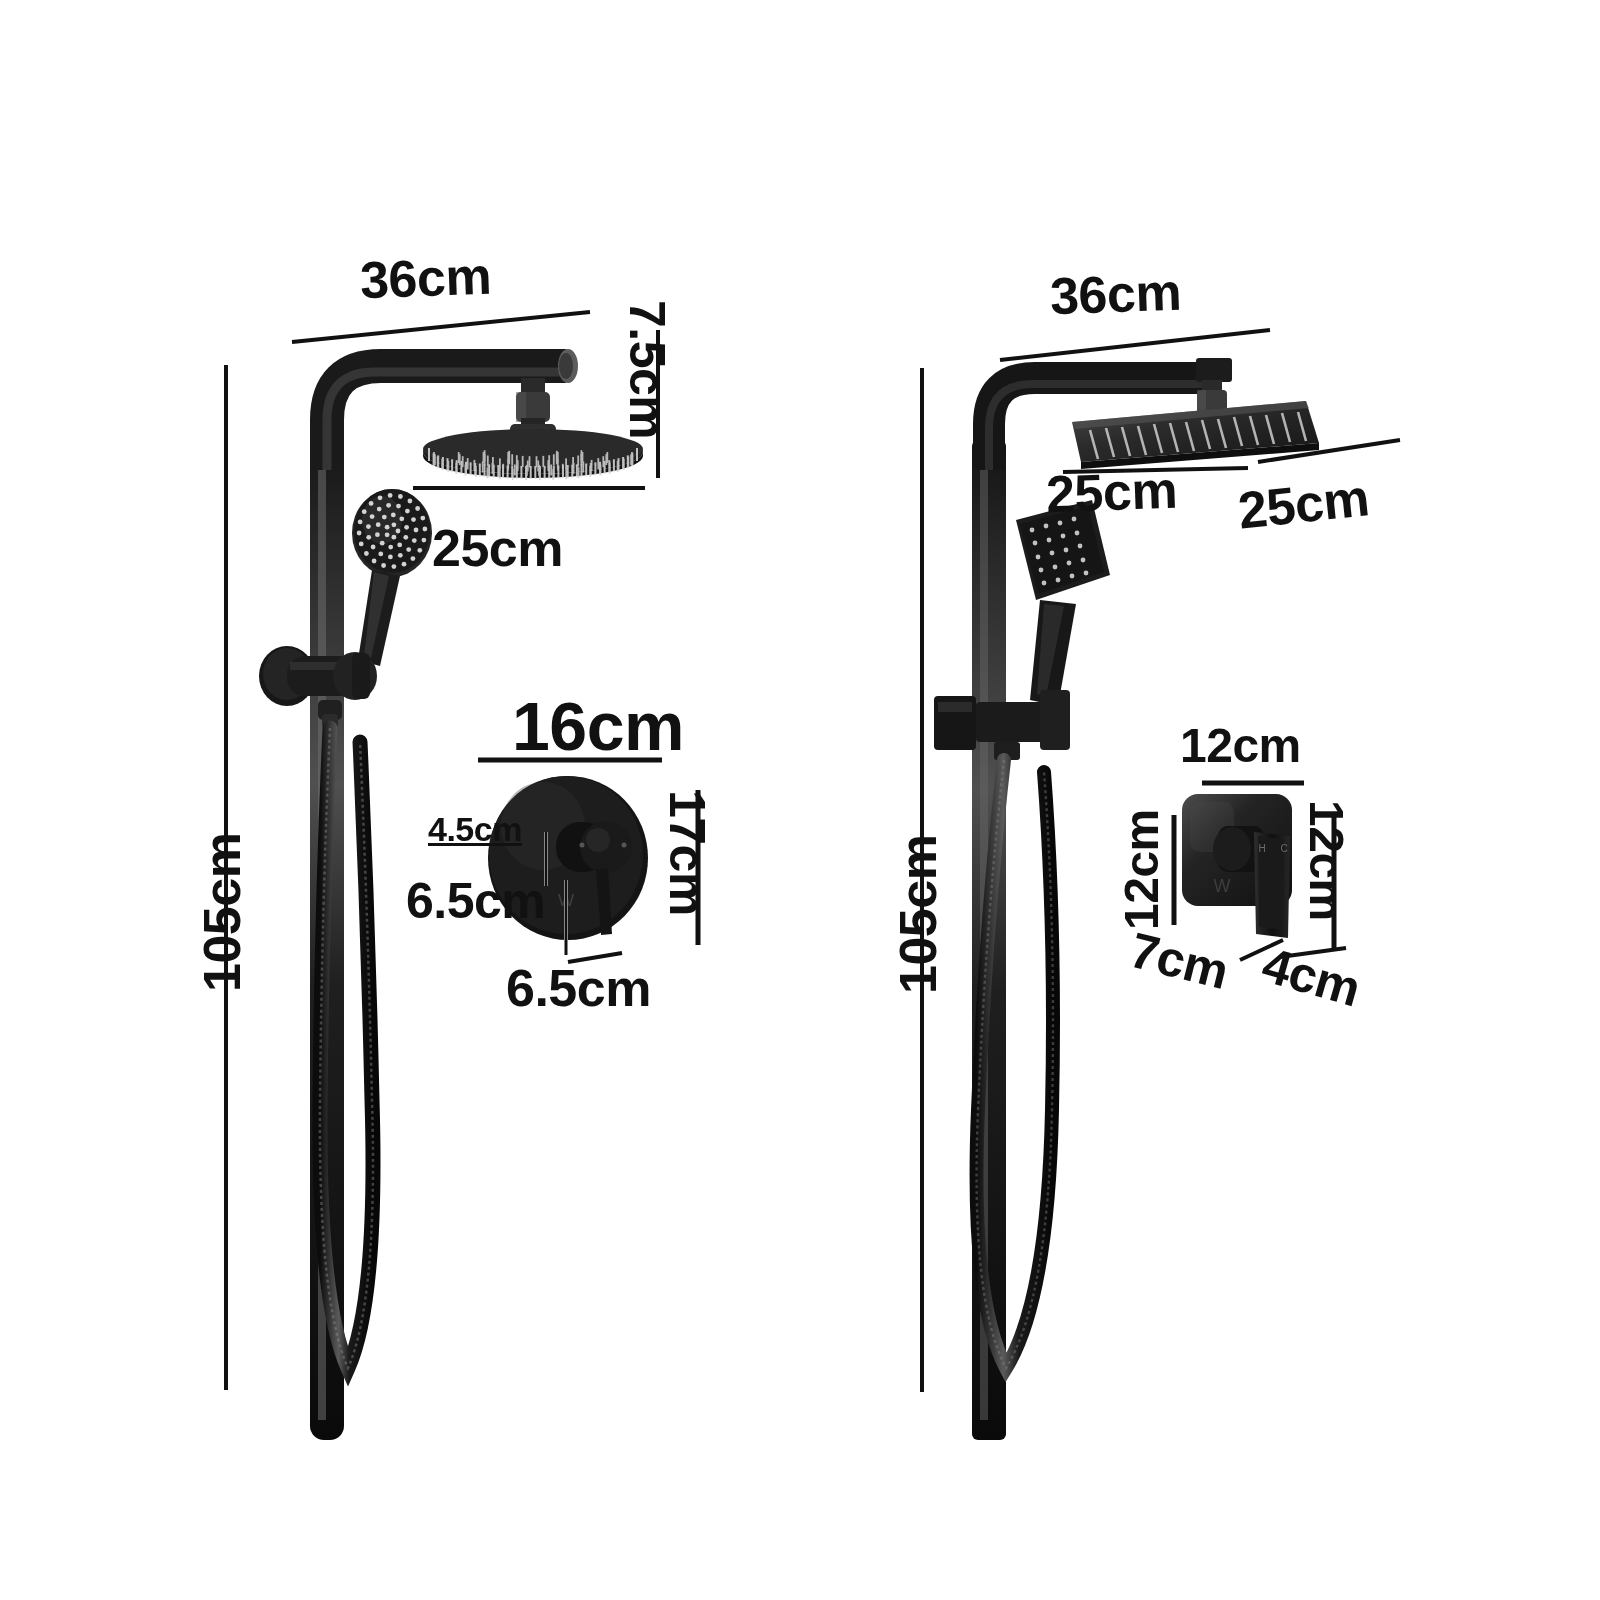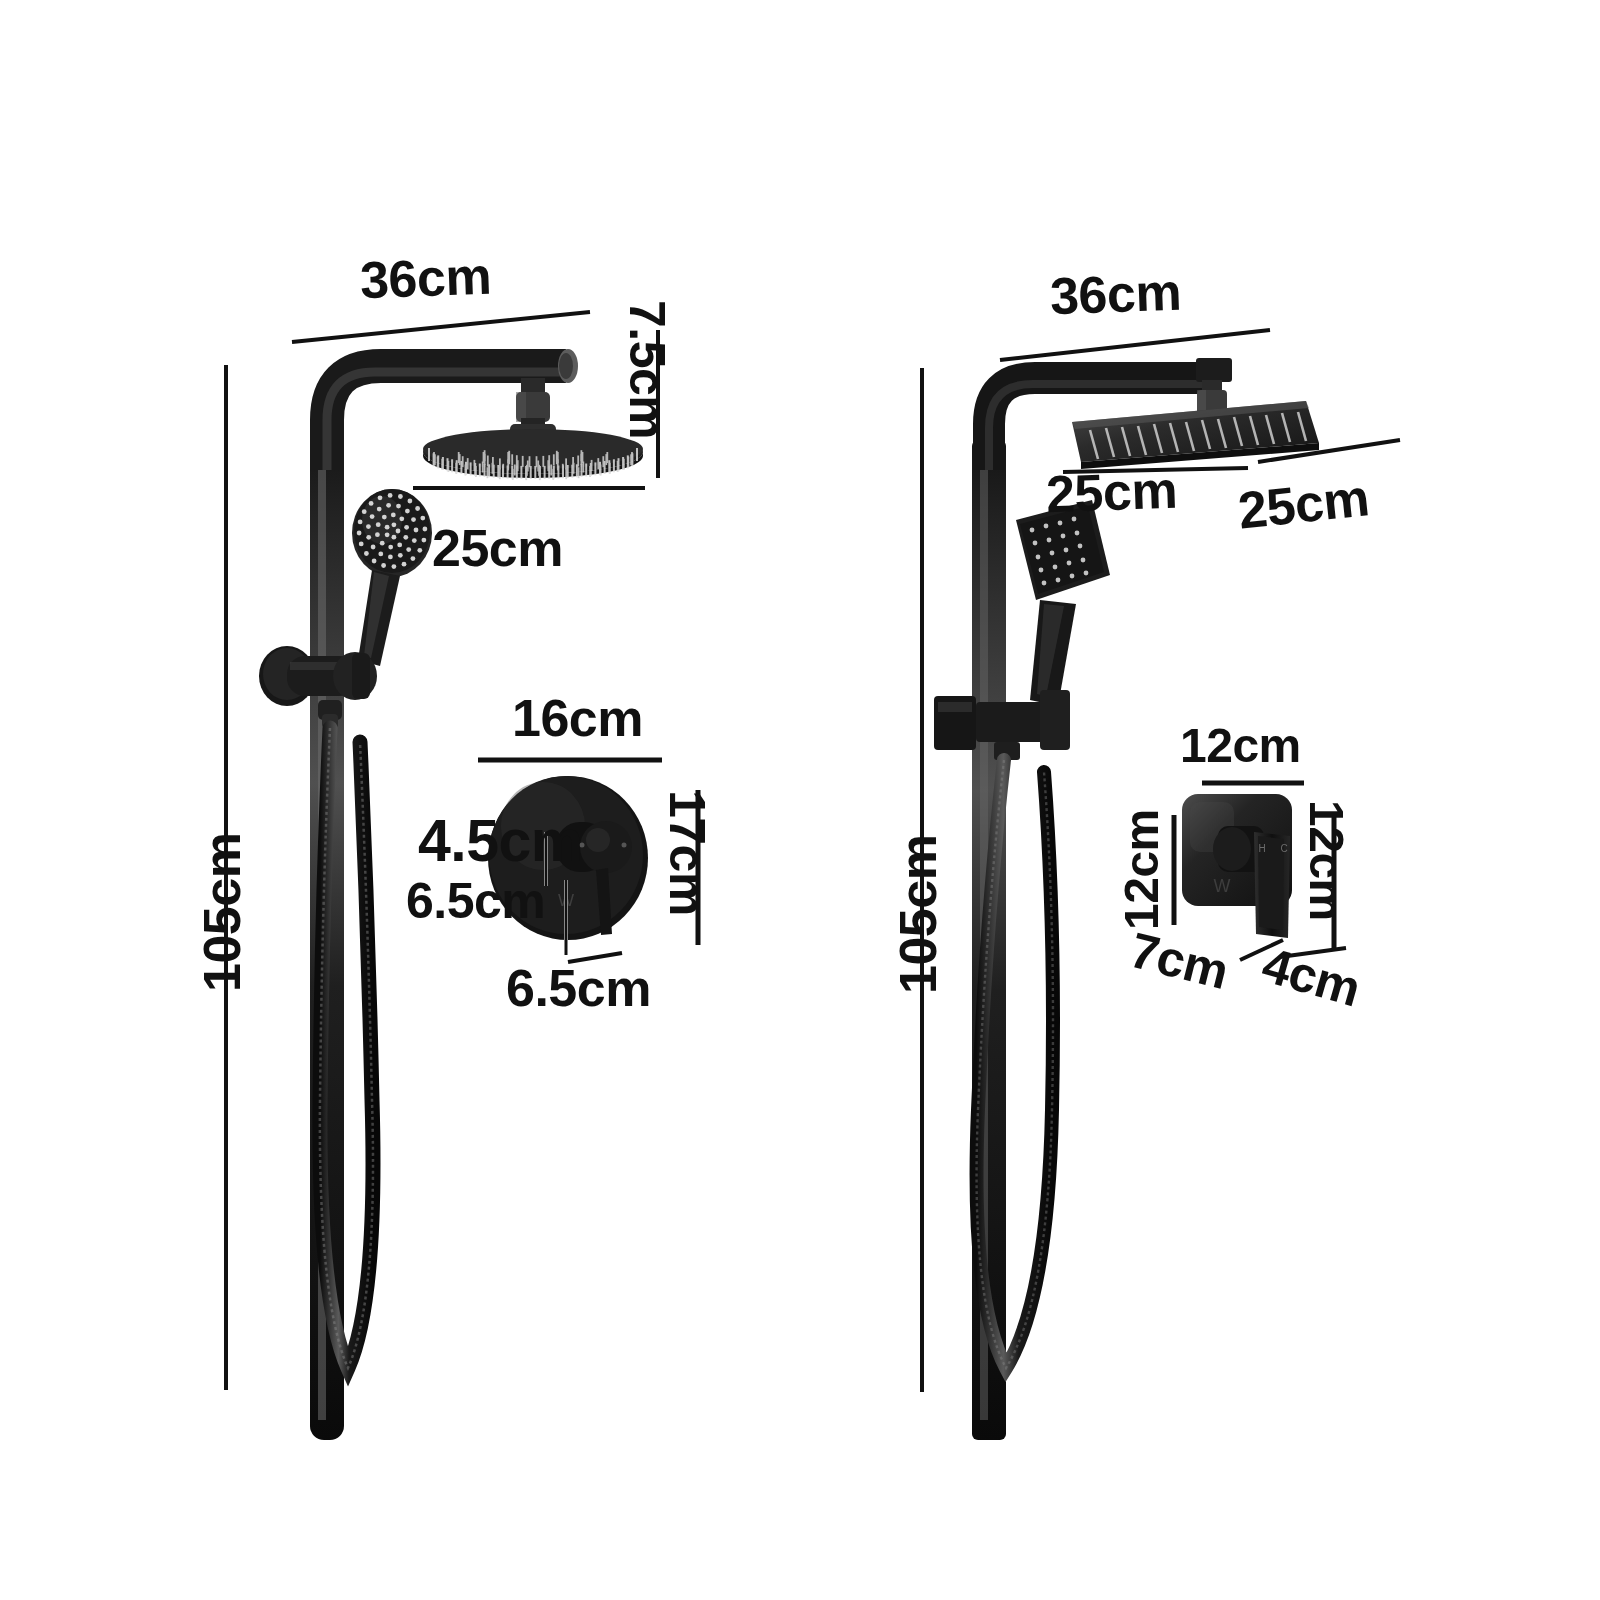--- a/index.html
+++ b/index.html
@@ -451,25 +451,25 @@
     </svg>
 
   <div class="lbl" style="left:360px;top:252px;font-size:52px;transform:rotate(-2deg);">36cm</div>
 
   <div class="lbl" style="left:672px;top:300px;font-size:50px;transform:rotate(90deg);transform-origin:left top;">7.5cm</div>
 
   <div class="lbl" style="left:432px;top:522px;font-size:52px;">25cm</div>
 
   <div class="lbl" style="left:196px;top:992px;font-size:52px;transform:rotate(-90deg);transform-origin:left top;">105cm</div>
 
-  <div class="lbl" style="left:512px;top:692px;font-size:52px;">16cm</div>
+  <div class="lbl" style="left:512px;top:692px;font-size:68px;">16cm</div>
 
   <div class="lbl" style="left:712px;top:790px;font-size:50px;transform:rotate(90deg);transform-origin:left top;">17cm</div>
 
-  <div class="lbl" style="left:418px;top:812px;font-size:59px;">4.5cm</div>
+  <div class="lbl" style="left:428px;top:812px;font-size:34px;text-decoration:underline;">4.5cm</div>
 
   <div class="lbl" style="left:406px;top:876px;font-size:50px;">6.5cm</div>
 
   <div class="lbl" style="left:506px;top:962px;font-size:52px;">6.5cm</div>
 
   <div class="lbl" style="left:1050px;top:268px;font-size:52px;transform:rotate(-2deg);">36cm</div>
 
   <div class="lbl" style="left:1046px;top:466px;font-size:52px;transform:rotate(-2deg);">25cm</div>
 
   <div class="lbl" style="left:1238px;top:478px;font-size:52px;transform:rotate(-6deg);">25cm</div>

